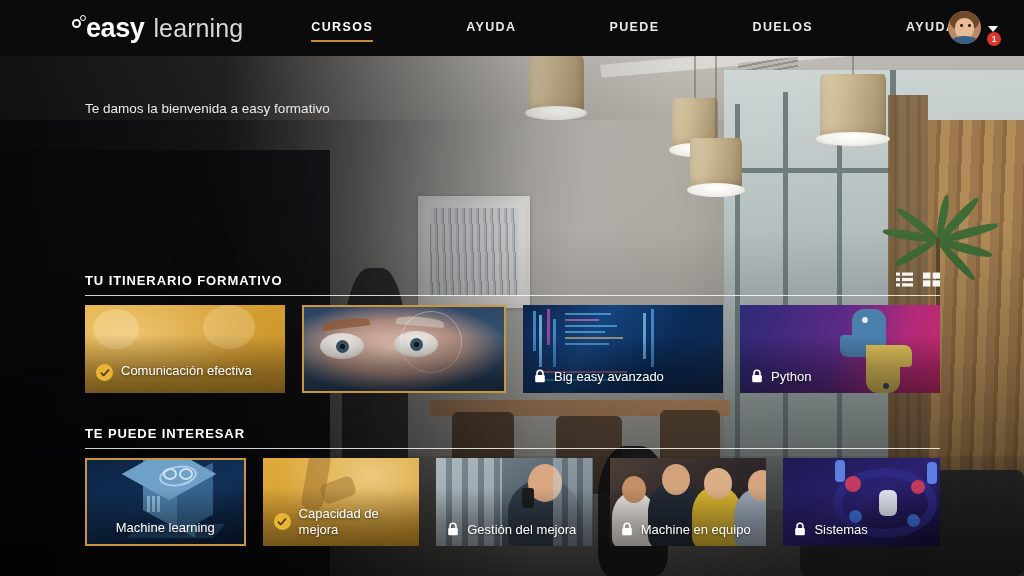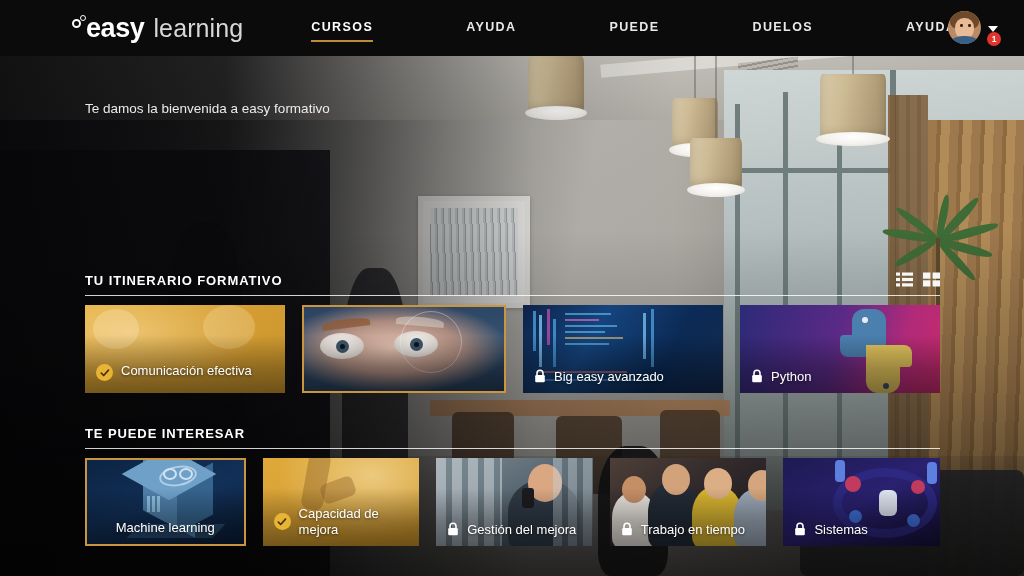--- a/index.html
+++ b/index.html
@@ -471,21 +471,21 @@
         <div class="head" style="left:138px;top:12px;width:28px;height:31px;background:#d4a57e;"></div>
       </div>
       <div class="shade"></div>
       <div class="label">
         <span class="ico lock">
           <svg width="12" height="14" viewBox="0 0 12 14">
               <path d="M3 6V4.2a3 3 0 0 1 6 0V6" stroke="#fff" stroke-width="1.6" fill="none"></path>
               <rect x="1.2" y="6" width="9.6" height="7.2" rx="1.2" fill="#fff"></rect>
             </svg>
         </span>
-        <span>Trabajo en tiempo</span>
+        <span>Machine en equipo</span>
       </div>
     </div>
 
     <div class="card">
       <div class="art art-sistemas">
         <div style="position:absolute;left:44px;top:2px;width:120px;height:86px;">
           <div class="ring-dec" style="left:6px;top:8px;width:104px;height:70px;border-width:9px;border-color:#2e2a86;"></div>
           <div style="position:absolute;left:18px;top:16px;width:16px;height:16px;border-radius:50%;background:#c23b5e;"></div>
           <div style="position:absolute;left:84px;top:20px;width:14px;height:14px;border-radius:50%;background:#c23b5e;"></div>
           <div style="position:absolute;left:22px;top:50px;width:13px;height:13px;border-radius:50%;background:#3f6fd8;"></div>

